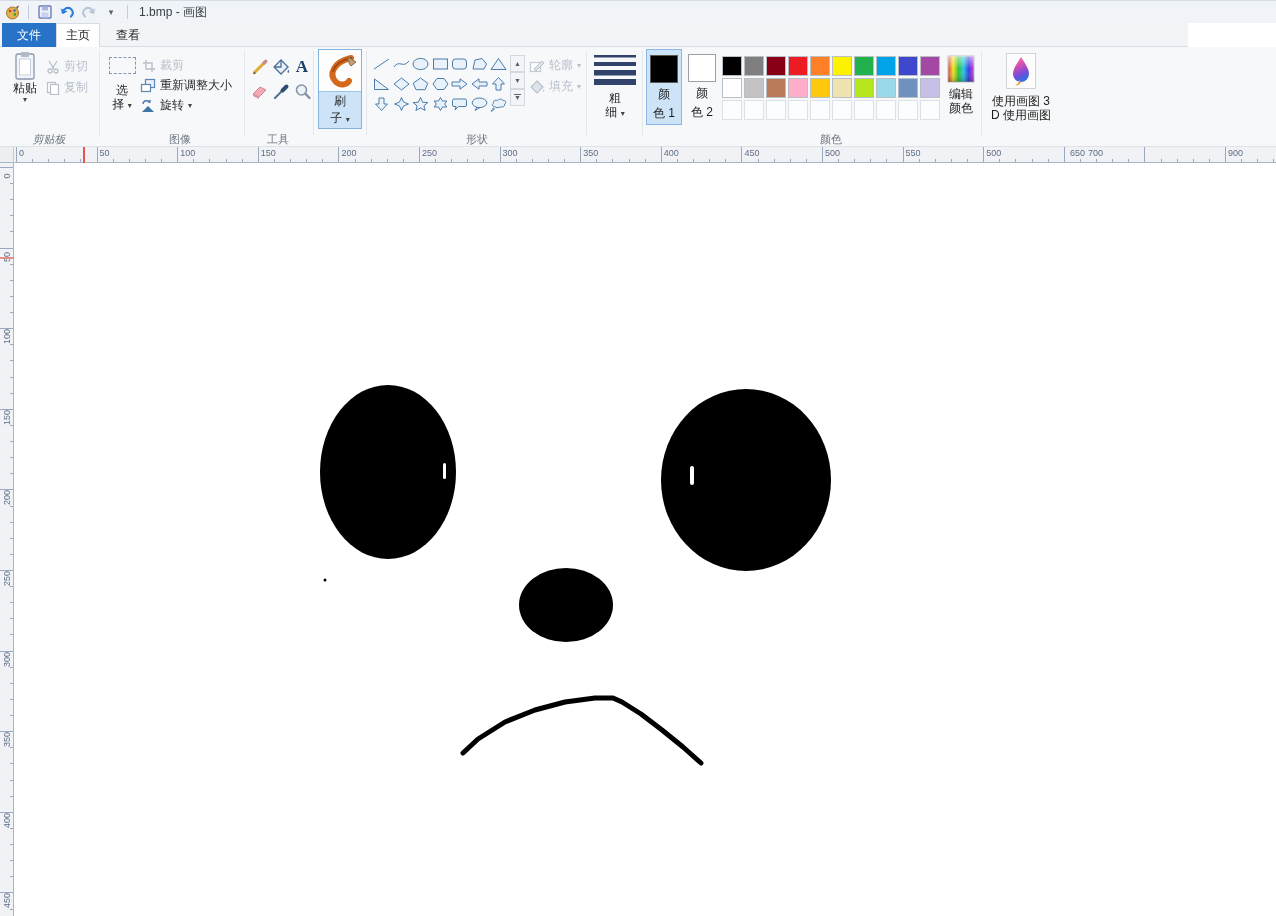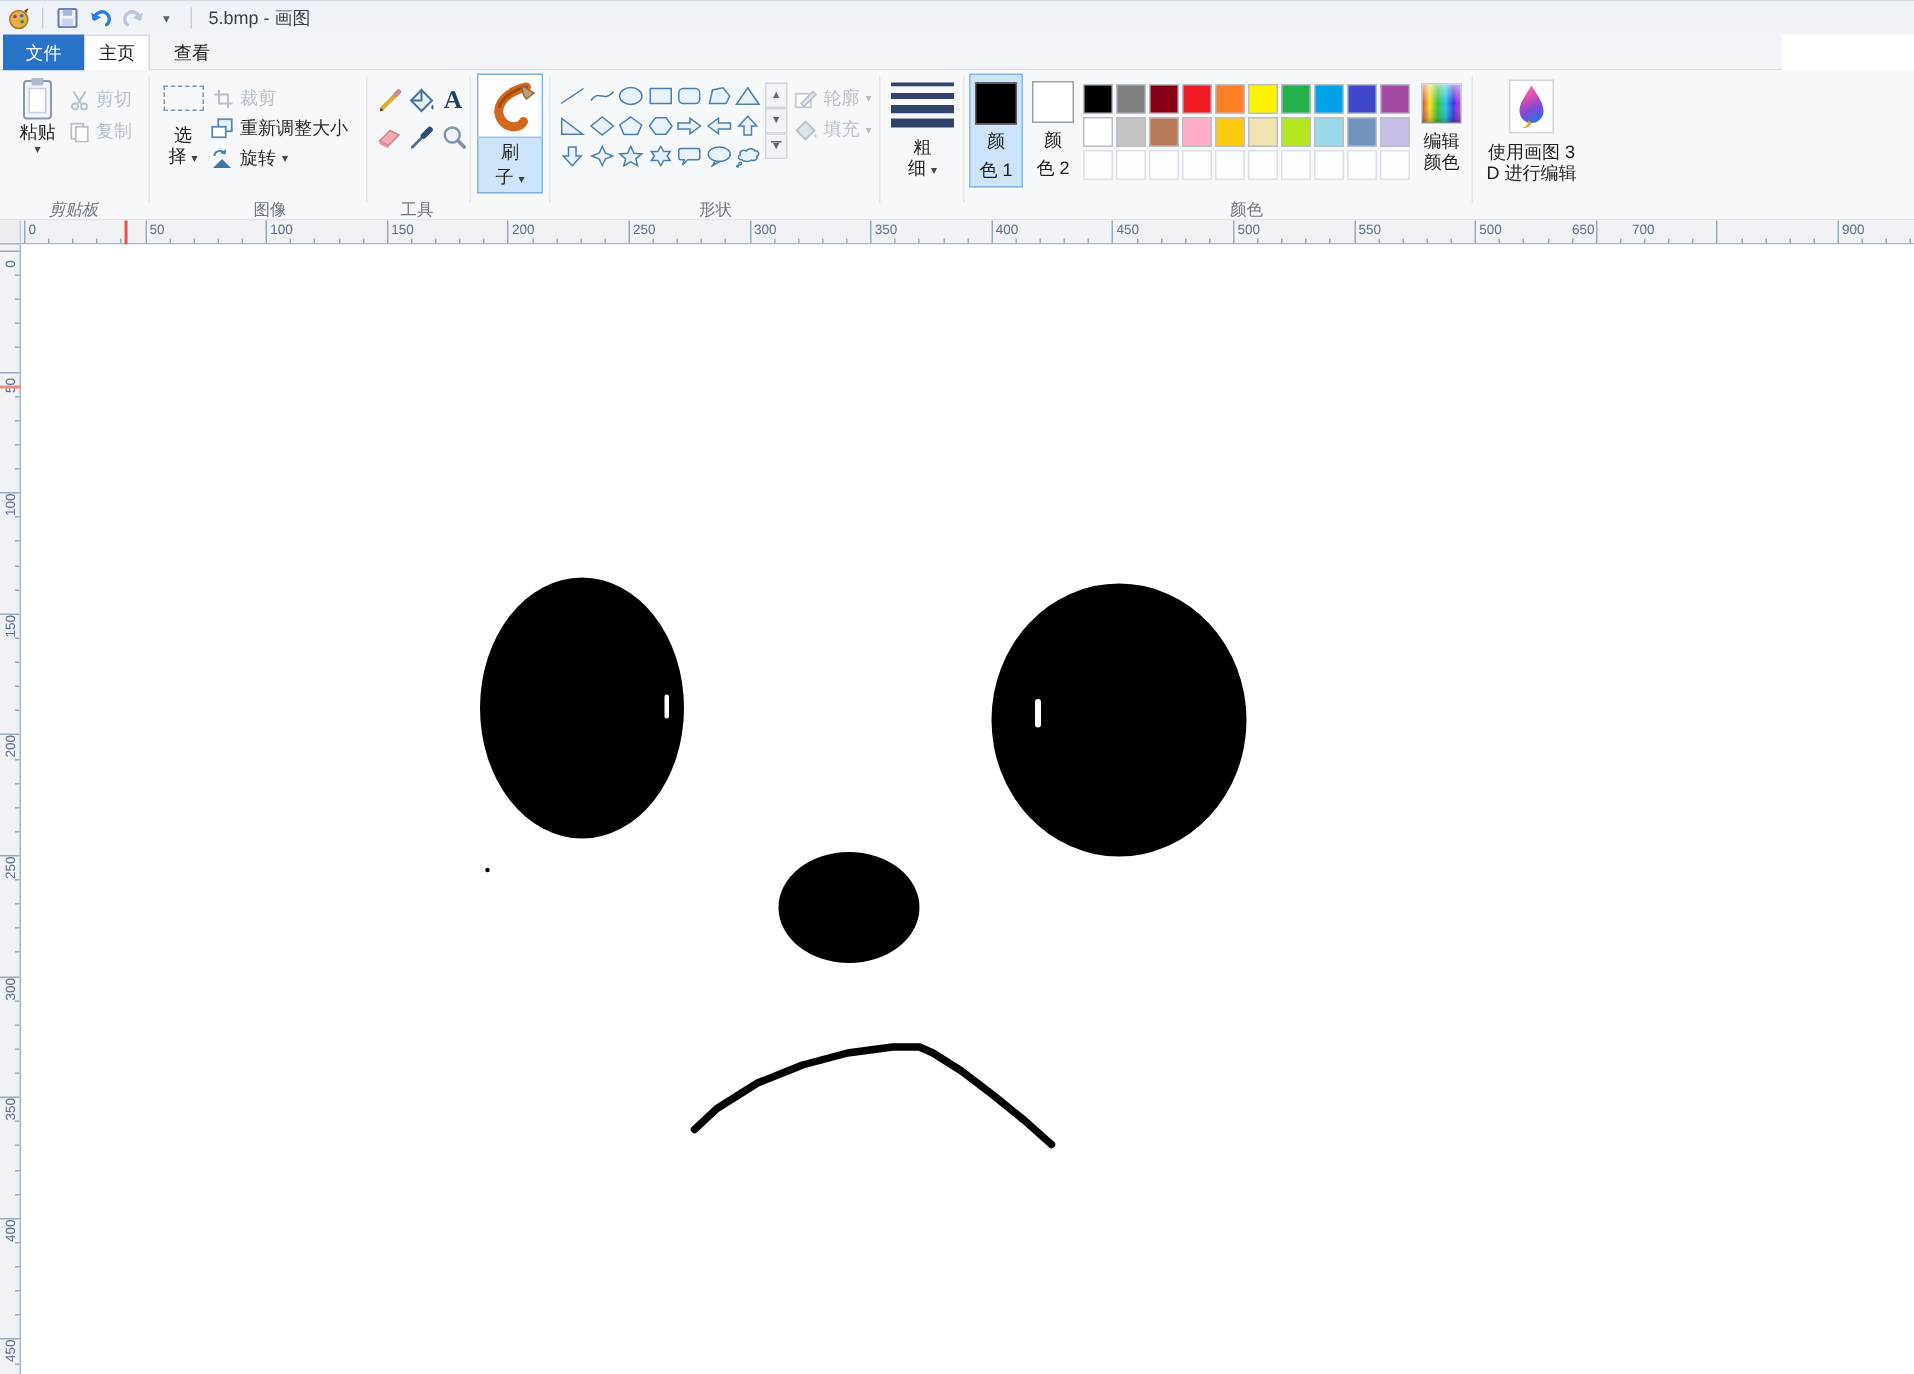--- a/index.html
+++ b/index.html
@@ -113,21 +113,21 @@
     <span class="qat-btn">
       <svg width="16" height="14" viewBox="0 0 16 14">
           <path d="M12.5 7.5 C11.5 3.5 7 1.5 4 4 C1.5 6 1.5 9.5 4 11.5" fill="none" stroke="#b9c6d8" stroke-width="2.2" stroke-linecap="round"></path>
           <path d="M14.5 3.5 L12.2 9 L7.5 6.5 Z" fill="#b9c6d8"></path>
         </svg>
     </span>
     <span class="qat-btn">
         <span class="qat-caret">▾</span>
       </span>
     <span class="qat-sep"></span>
-    <span id="window-title">5.bmp - 画图</span>
+    <span id="window-title">1.bmp - 画图</span>
   </div>
 
   <div id="tabrow">
     <div class="tab" id="tab-file">文件</div>
     <div class="tab" id="tab-home">主页</div>
     <div class="tab" id="tab-view">查看</div>
   </div>
 
   <div id="ribbon">
 
@@ -467,21 +467,21 @@
                 <stop offset="0.4" stop-color="#d84fb0"></stop>
                 <stop offset="0.75" stop-color="#7b4ad8"></stop>
                 <stop offset="1" stop-color="#3b6be0"></stop>
               </linearGradient>
             </defs>
           <path d="M11 1 C6 9 3 13 3 18 a8 8 0 0 0 16 0 C19 13 16 9 11 1 Z" fill="url(#p3d)"></path>
           <path d="M9 24 C9 27 7 29 5 29 C7 30 10 29 11 26 Z" fill="#e8a33c"></path>
         </svg>
       </div>
       <span class="lbl" style="margin-top:5px;">使用画图 3</span>
-      <span class="lbl">D 进行编辑</span>
+      <span class="lbl">D 使用画图</span>
     </div>
   </div>
 
   <div id="ruler-top">
       <div class="tick-t" style="left: 16px; height: 15px;"></div>
       <div class="tick-t" style="left: 32.12px; height: 3px;"></div>
       <div class="tick-t" style="left: 48.24px; height: 3px;"></div>
       <div class="tick-t" style="left: 64.36px; height: 3px;"></div>
       <div class="tick-t" style="left: 80.48px; height: 3px;"></div>
       <div class="tick-t" style="left: 96.6px; height: 15px;"></div>
@@ -564,21 +564,21 @@
       <div class="rlabel-t" style="left: 260.8px;">150</div>
       <div class="rlabel-t" style="left: 341.4px;">200</div>
       <div class="rlabel-t" style="left: 422px;">250</div>
       <div class="rlabel-t" style="left: 502.6px;">300</div>
       <div class="rlabel-t" style="left: 583.2px;">350</div>
       <div class="rlabel-t" style="left: 663.8px;">400</div>
       <div class="rlabel-t" style="left: 744.4px;">450</div>
       <div class="rlabel-t" style="left: 825px;">500</div>
       <div class="rlabel-t" style="left: 905.6px;">550</div>
       <div class="rlabel-t" style="left: 986.2px;">500</div>
-      <div class="rlabel-t" style="left: 1048px;">650</div>
+      <div class="rlabel-t" style="left: 1070px;">650</div>
       <div class="rlabel-t" style="left: 1088px;">700</div>
       <div class="rlabel-t" style="left: 1228px;">900</div>
       <div id="marker-top" style="left: 83px;"></div>
     </div>
   <div id="ruler-corner"></div>
   <div id="ruler-left">
       <div class="tick-l" style="top: 4px; width: 13px;"></div>
       <div class="tick-l" style="top: 20.12px; width: 3px;"></div>
       <div class="tick-l" style="top: 36.24px; width: 3px;"></div>
       <div class="tick-l" style="top: 52.36px; width: 3px;"></div>

